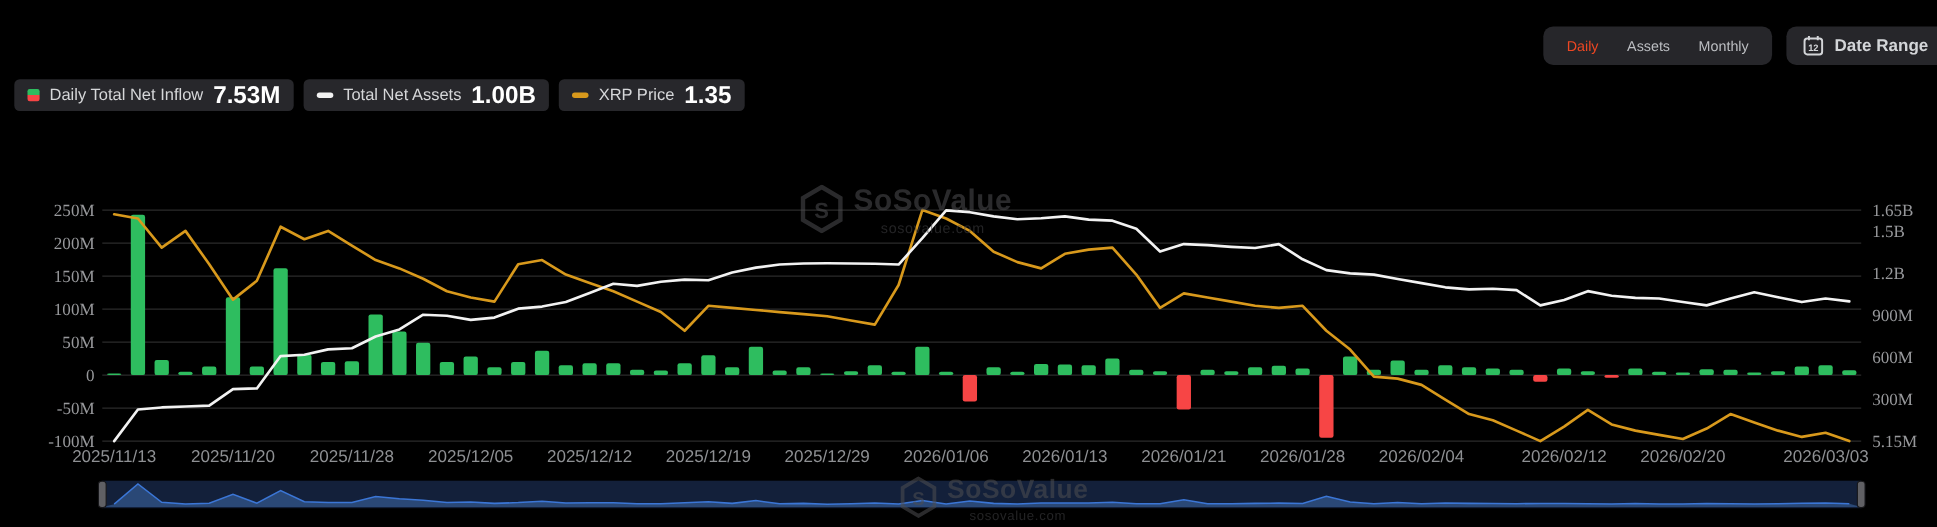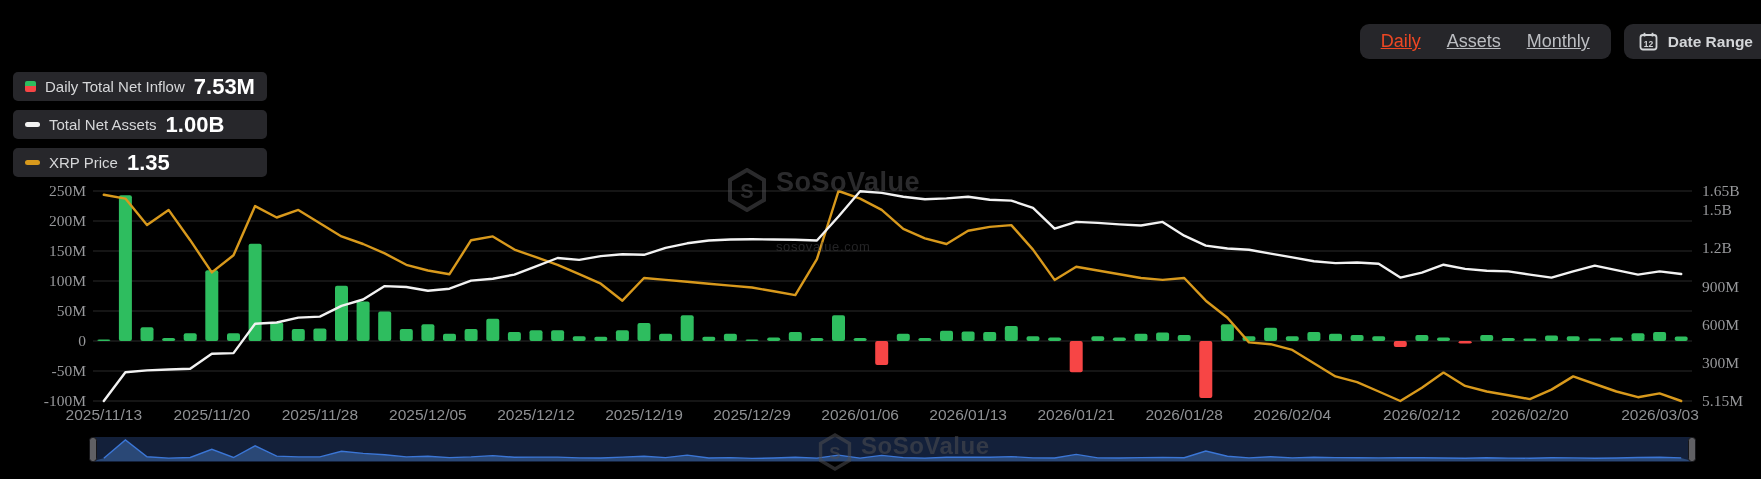--- a/index.html
+++ b/index.html
@@ -3,37 +3,37 @@
 <meta charset="utf-8">
 <style>
   html,body{margin:0;padding:0;background:#000;width:1761px;height:479px;overflow:hidden;
     font-family:"Liberation Sans",sans-serif;position:relative;}
   #stage{position:absolute;inset:0;width:1761px;height:479px;}
   svg text{user-select:none;}
 
   
   .controls{position:absolute;top:24px;right:0;display:flex;gap:13px;align-items:center;z-index:5;}
   .segmented{background:#26262a;border-radius:9px;display:flex;align-items:center;height:35px;padding:0 8px;}
-  .seg-item{padding:0 13px;font-size:18px;color:#bcbec2;cursor:pointer;line-height:35px;text-decoration:underline;}
+  .seg-item{padding:0 13px;font-size:13px;color:#bcbec2;cursor:pointer;line-height:35px;}
   .seg-item.active{color:#ee4723;}
   .date-range-btn{background:#26262a;border-radius:9px 0 0 9px;height:35px;display:flex;align-items:center;
     gap:10px;padding:0 8px 0 15px;color:#d3d5d8;font-weight:bold;font-size:15.5px;cursor:pointer;}
 
   
-  .legend{position:absolute;top:72px;left:13px;display:flex;gap:9px;z-index:5;flex-direction:column;}
+  .legend{position:absolute;top:72px;left:13px;display:flex;gap:9px;z-index:5;}
   .legend-pill{background:#27272b;border-radius:5px;height:29px;display:flex;align-items:center;
     padding:0 12px;gap:9px;cursor:pointer;}
   .legend-label{font-size:15px;color:#d6d7d9;}
   .legend-value{font-size:22px;font-weight:bold;color:#fff;}
   .marker-bar{width:11px;height:11px;border-radius:2px;flex:0 0 auto;}
   .marker-line{width:15px;height:4.5px;border-radius:3px;flex:0 0 auto;}
 
   
   .watermark{position:absolute;display:flex;gap:9px;opacity:.55;pointer-events:none;z-index:4;align-items:flex-start;}
-  .wm-text{display:flex;flex-direction:column;align-items:flex-start;gap:39px;}
+  .wm-text{display:flex;flex-direction:column;align-items:center;}
   .wm-title{font-weight:bold;font-size:27px;color:#4e4e51;line-height:1.05;letter-spacing:.5px;}
   .wm-sub{font-size:13px;color:#414144;margin-top:4px;letter-spacing:.6px;}
   .watermark.small .wm-title{font-size:24px;}
   .watermark.small .wm-sub{font-size:12px;}
 </style>
 </head>
 <body>
 
 <svg id="stage" xmlns="http://www.w3.org/2000/svg" width="1761" height="479" viewBox="0 0 1761 479">
     <g>

